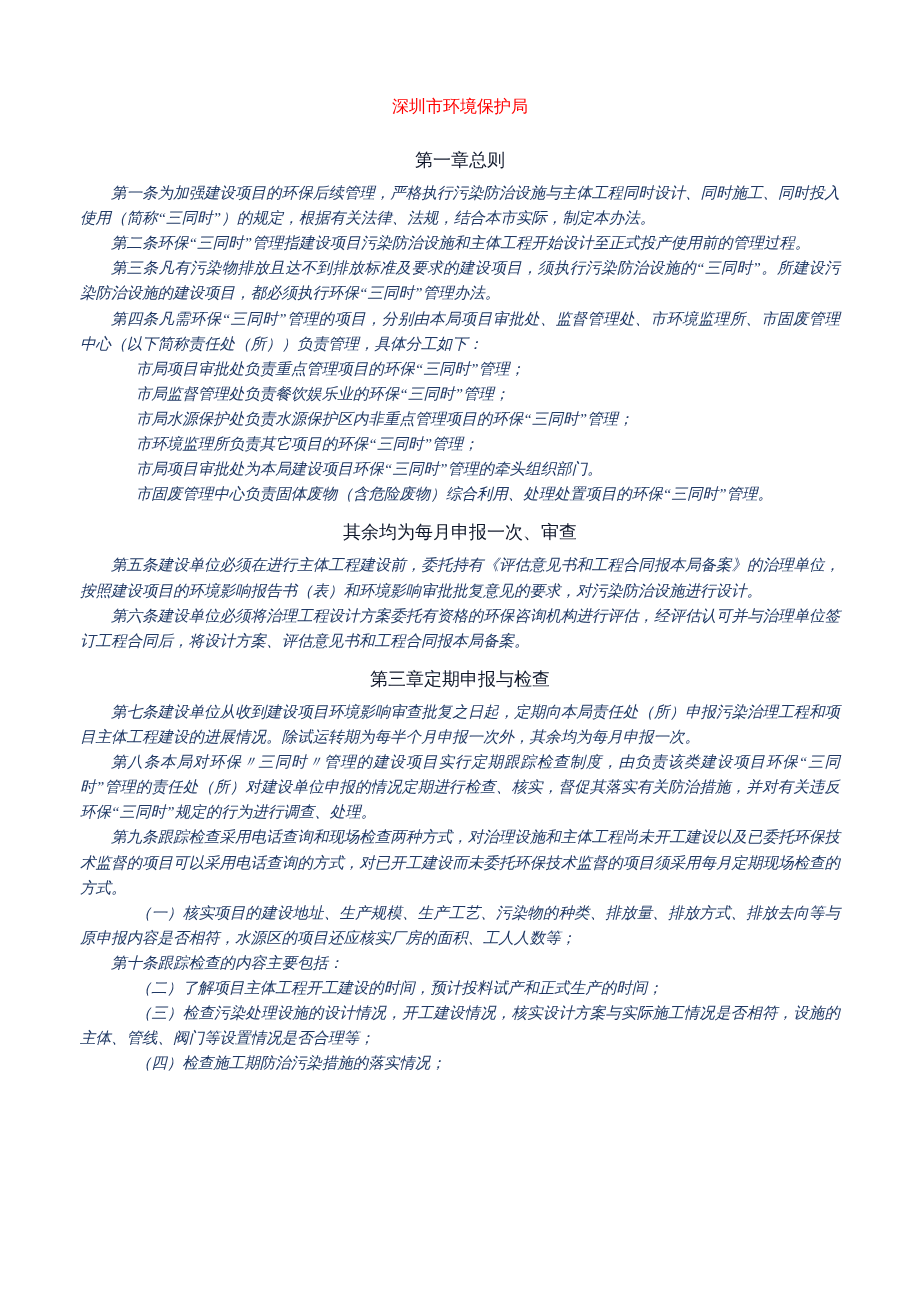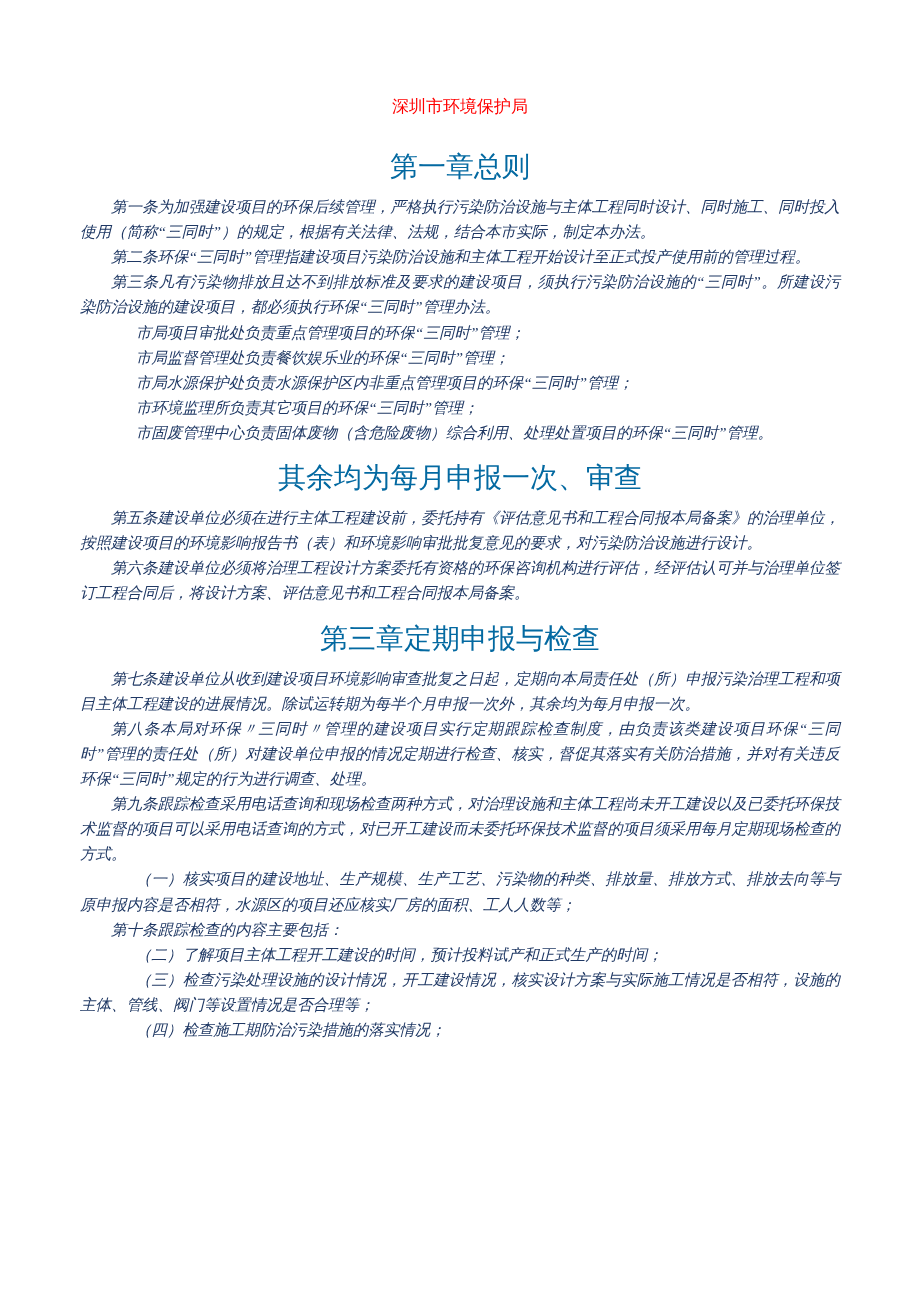--- a/index.html
+++ b/index.html
@@ -25,23 +25,23 @@
   .doc-title {
     color: #2525D2;
     text-align: center;
     font-size: 30px;
     font-weight: bold;
     letter-spacing: 1px;
     margin: 0 0 24px 0;
   }
   .chapter-heading {
     text-align: center;
-    font-size: 28px;
+    font-size: 18px;
     font-weight: normal;
-    color: #0369a1;
+    color: #0f172a;
     margin: 14px 0 8px 0;
   }
   .para {
     font-size: 15.5px;
     line-height: 1.62;
     text-align: justify;
     margin: 0;
     color: #1F3864;
     font-style: italic;
   }
@@ -51,24 +51,26 @@
 </head>
 <body>
 
 <div class="page">
   <div class="agency">深圳市环境保护局</div>
   <div id="sections">
       <h2 class="chapter-heading">第一章总则</h2>
       <p class="para indent-2">第一条为加强建设项目的环保后续管理，严格执行污染防治设施与主体工程同时设计、同时施工、同时投入使用（简称“三同时”）的规定，根据有关法律、法规，结合本市实际，制定本办法。</p>
       <p class="para indent-2">第二条环保“三同时”管理指建设项目污染防治设施和主体工程开始设计至正式投产使用前的管理过程。</p>
       <p class="para indent-2">第三条凡有污染物排放且达不到排放标准及要求的建设项目，须执行污染防治设施的“三同时”。所建设污染防治设施的建设项目，都必须执行环保“三同时”管理办法。</p>
+      <p class="para indent-2">第四条凡需环保“三同时”管理的项目，分别由本局项目审批处、监督管理处、市环境监理所、市固废管理中心（以下简称责任处（所））负责管理，具体分工如下：</p>
       <p class="para indent-35">市局项目审批处负责重点管理项目的环保“三同时”管理；</p>
       <p class="para indent-35">市局监督管理处负责餐饮娱乐业的环保“三同时”管理；</p>
       <p class="para indent-35">市局水源保护处负责水源保护区内非重点管理项目的环保“三同时”管理；</p>
       <p class="para indent-35">市环境监理所负责其它项目的环保“三同时”管理；</p>
+      <p class="para indent-35">市局项目审批处为本局建设项目环保“三同时”管理的牵头组织部门。</p>
       <p class="para indent-35">市固废管理中心负责固体废物（含危险废物）综合利用、处理处置项目的环保“三同时”管理。</p>
       <h2 class="chapter-heading">其余均为每月申报一次、审查</h2>
       <p class="para indent-2">第五条建设单位必须在进行主体工程建设前，委托持有《评估意见书和工程合同报本局备案》的治理单位，按照建设项目的环境影响报告书（表）和环境影响审批批复意见的要求，对污染防治设施进行设计。</p>
       <p class="para indent-2">第六条建设单位必须将治理工程设计方案委托有资格的环保咨询机构进行评估，经评估认可并与治理单位签订工程合同后，将设计方案、评估意见书和工程合同报本局备案。</p>
       <h2 class="chapter-heading">第三章定期申报与检查</h2>
       <p class="para indent-2">第七条建设单位从收到建设项目环境影响审查批复之日起，定期向本局责任处（所）申报污染治理工程和项目主体工程建设的进展情况。除试运转期为每半个月申报一次外，其余均为每月申报一次。</p>
       <p class="para indent-2">第八条本局对环保〃三同时〃管理的建设项目实行定期跟踪检查制度，由负责该类建设项目环保“三同时”管理的责任处（所）对建设单位申报的情况定期进行检查、核实，督促其落实有关防治措施，并对有关违反环保“三同时”规定的行为进行调查、处理。</p>
       <p class="para indent-2">第九条跟踪检查采用电话查询和现场检查两种方式，对治理设施和主体工程尚未开工建设以及已委托环保技术监督的项目可以采用电话查询的方式，对已开工建设而未委托环保技术监督的项目须采用每月定期现场检查的方式。</p>
       <p class="para indent-35">（一）核实项目的建设地址、生产规模、生产工艺、污染物的种类、排放量、排放方式、排放去向等与原申报内容是否相符，水源区的项目还应核实厂房的面积、工人人数等；</p>
       <p class="para indent-2">第十条跟踪检查的内容主要包括：</p>

